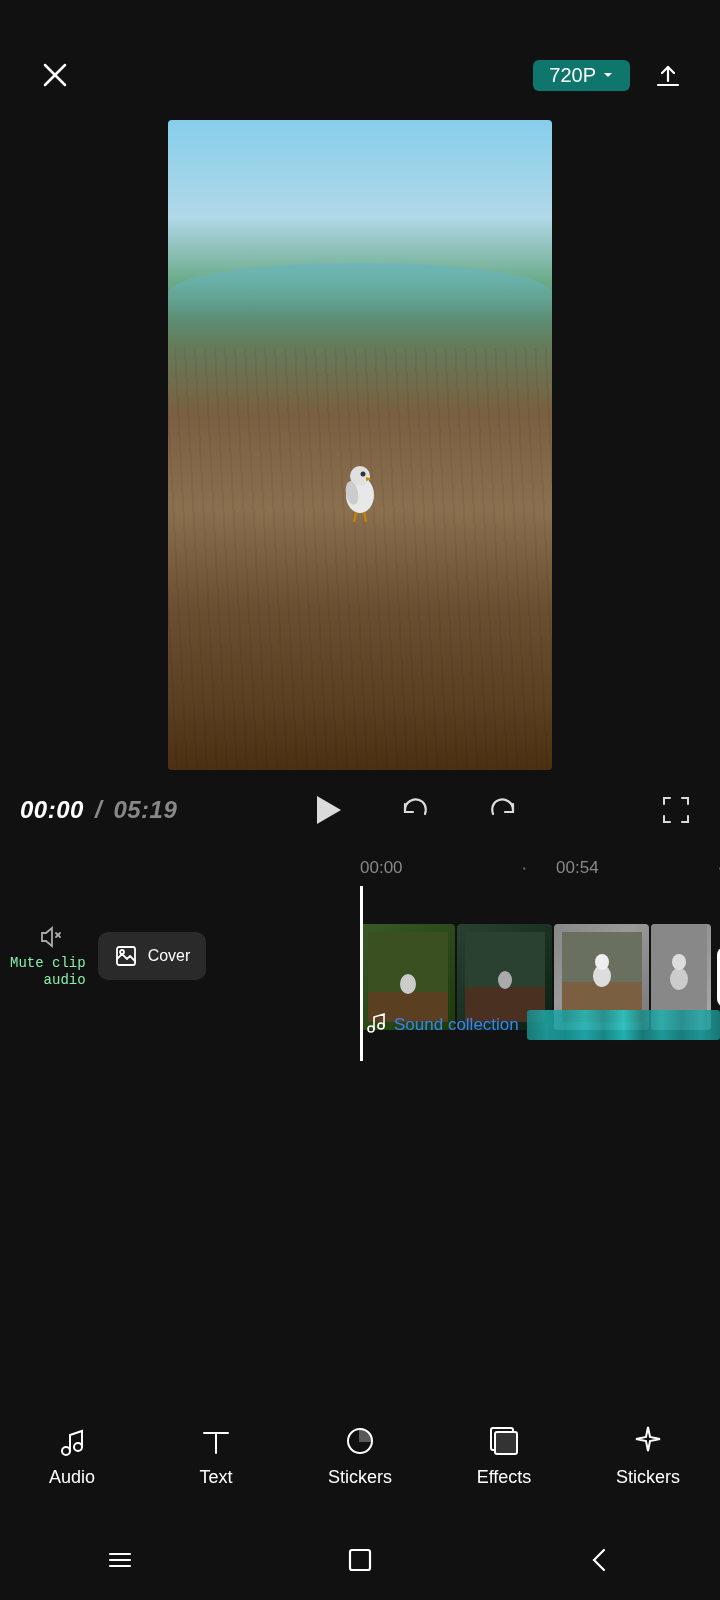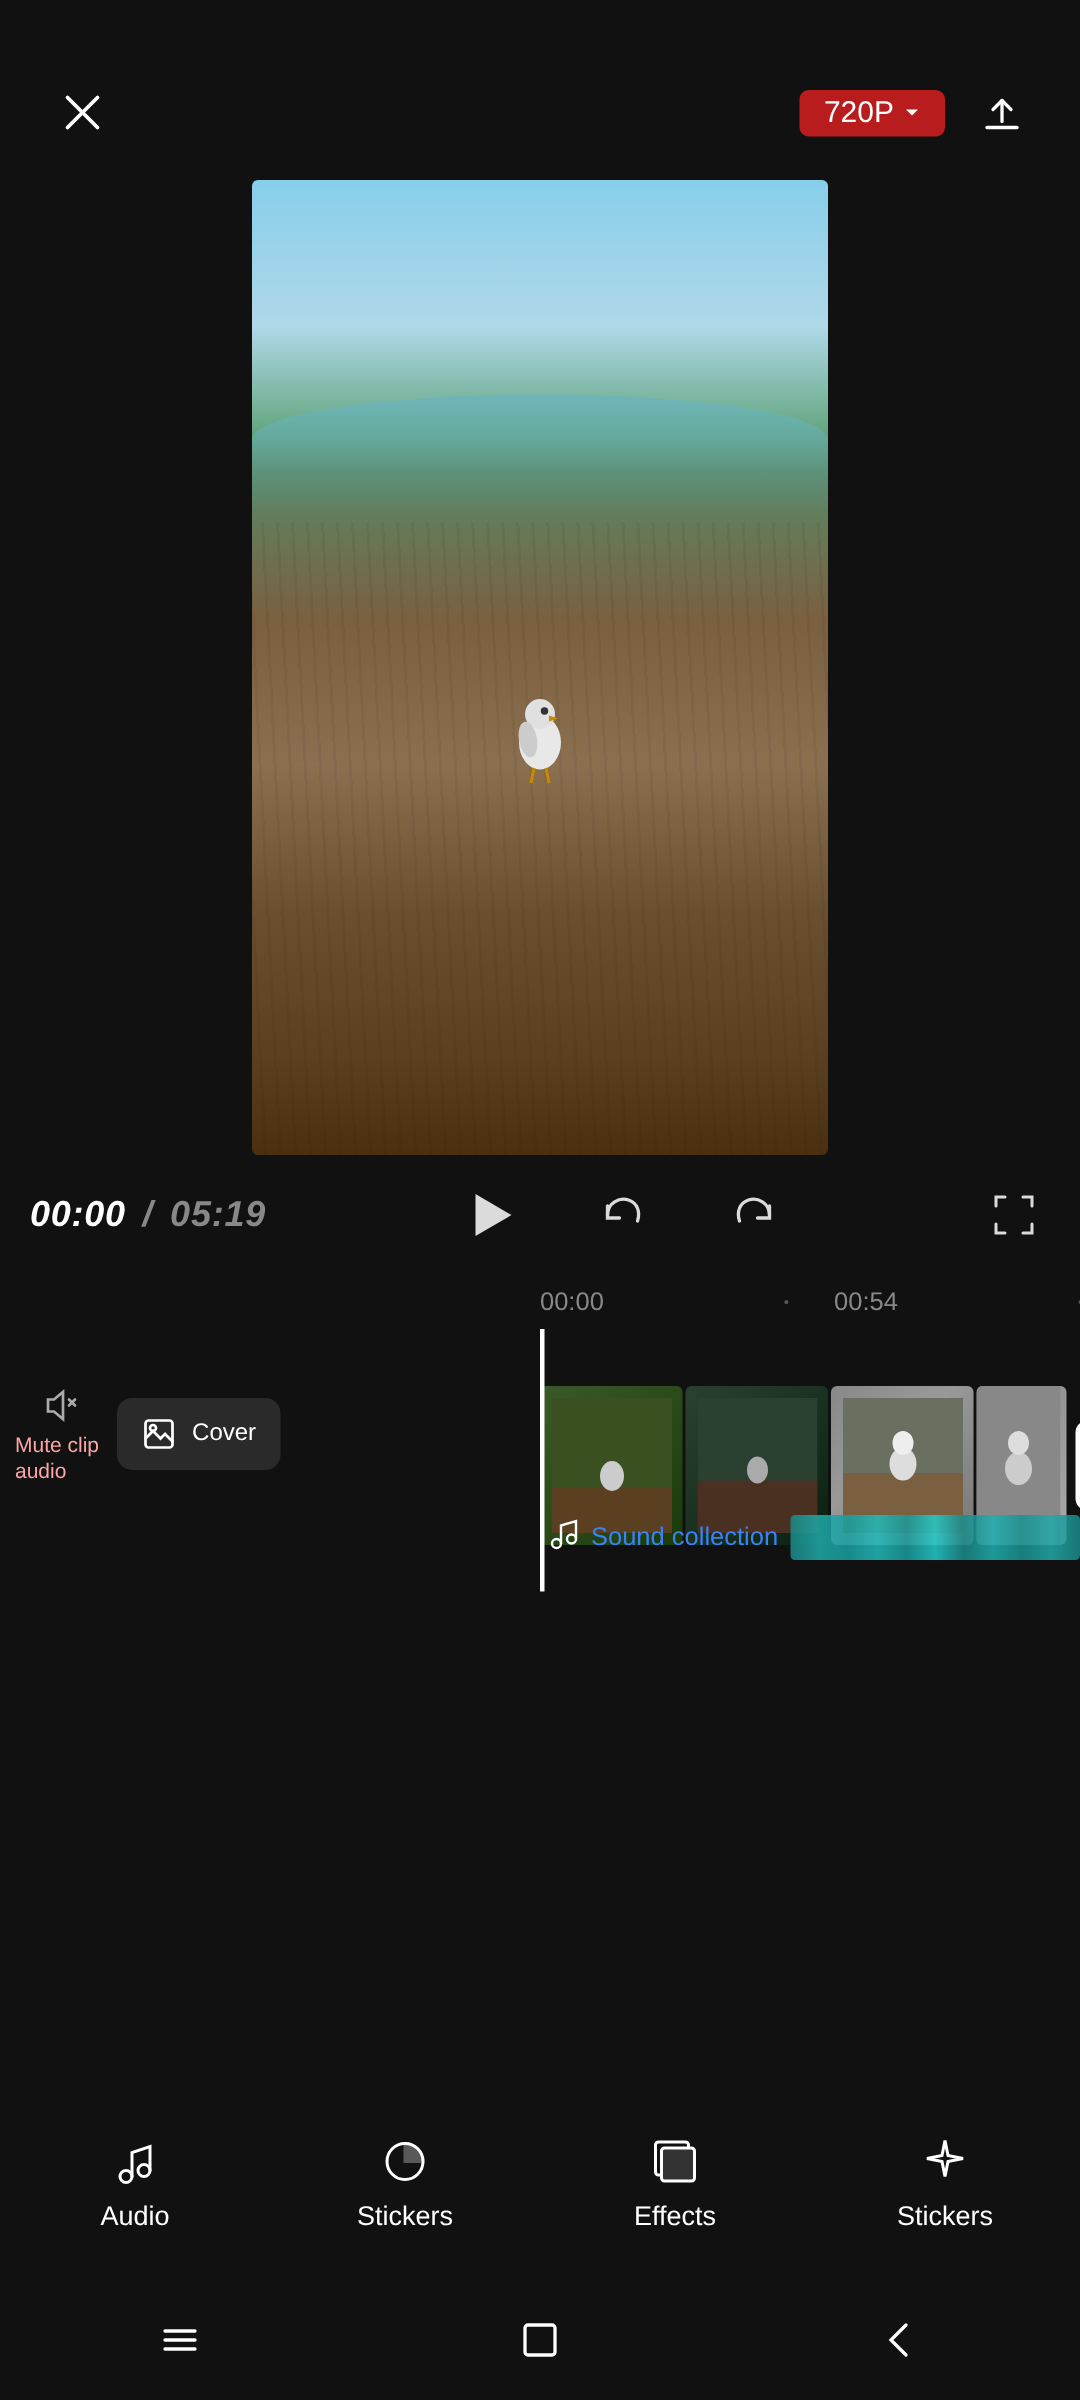--- a/index.html
+++ b/index.html
@@ -33,21 +33,21 @@
       justify-content: center;
       cursor: pointer;
     }
     .close-btn svg { width: 32px; height: 32px; }
     .header-right {
       display: flex;
       align-items: center;
       gap: 16px;
     }
     .resolution-btn {
-      background: #b91c1c;
+      background: #0f766e;
       border: none;
       border-radius: 6px;
       color: #fff;
       font-size: 20px;
       padding: 4px 16px;
       display: flex;
       align-items: center;
       gap: 6px;
       cursor: pointer;
     }
@@ -198,23 +198,24 @@
     .mute-tool {
       display: flex;
       flex-direction: column;
       align-items: center;
       cursor: pointer;
       gap: 4px;
     }
     .mute-tool svg { width: 28px; height: 28px; }
     .mute-label {
       font-size: 14px;
-      color: #fca5a5;
-      text-align: left;
+      color: #86efac;
+      text-align: right;
       line-height: 1.2;
+      font-family: Liberation Mono, monospace;
     }
     .cover-tool {
       display: flex;
       flex-direction: row;
       align-items: center;
       background: #2a2a2a;
       border-radius: 10px;
       padding: 12px 16px;
       cursor: pointer;
       gap: 10px;
@@ -556,20 +557,27 @@
 
   <div class="tool-item">
     <svg viewBox="0 0 36 36" fill="none" stroke="#ffffff" stroke-width="2" stroke-linecap="round">
       <circle cx="12" cy="28" r="4"></circle>
       <circle cx="24" cy="24" r="4"></circle>
       <path d="M16 28 L16 12 L28 8 L28 24"></path>
     </svg>
     <span class="tool-label">Audio</span>
   </div>
 
+  <div class="tool-item">
+    <svg viewBox="0 0 36 36" fill="none" stroke="#ffffff" stroke-width="2" stroke-linecap="round">
+      <line x1="6" y1="10" x2="30" y2="10"></line>
+      <line x1="18" y1="10" x2="18" y2="30"></line>
+    </svg>
+    <span class="tool-label">Text</span>
+  </div>
 
   <div class="tool-item">
     <svg viewBox="0 0 36 36" fill="none" stroke="#ffffff" stroke-width="2" stroke-linecap="round">
       <circle cx="18" cy="18" r="12"></circle>
       <path d="M18 6 A12 12 0 0 1 30 18 L18 18 Z" fill="#ffffff" opacity="0.3"></path>
     </svg>
     <span class="tool-label">Stickers</span>
   </div>
 
   <div class="tool-item">

